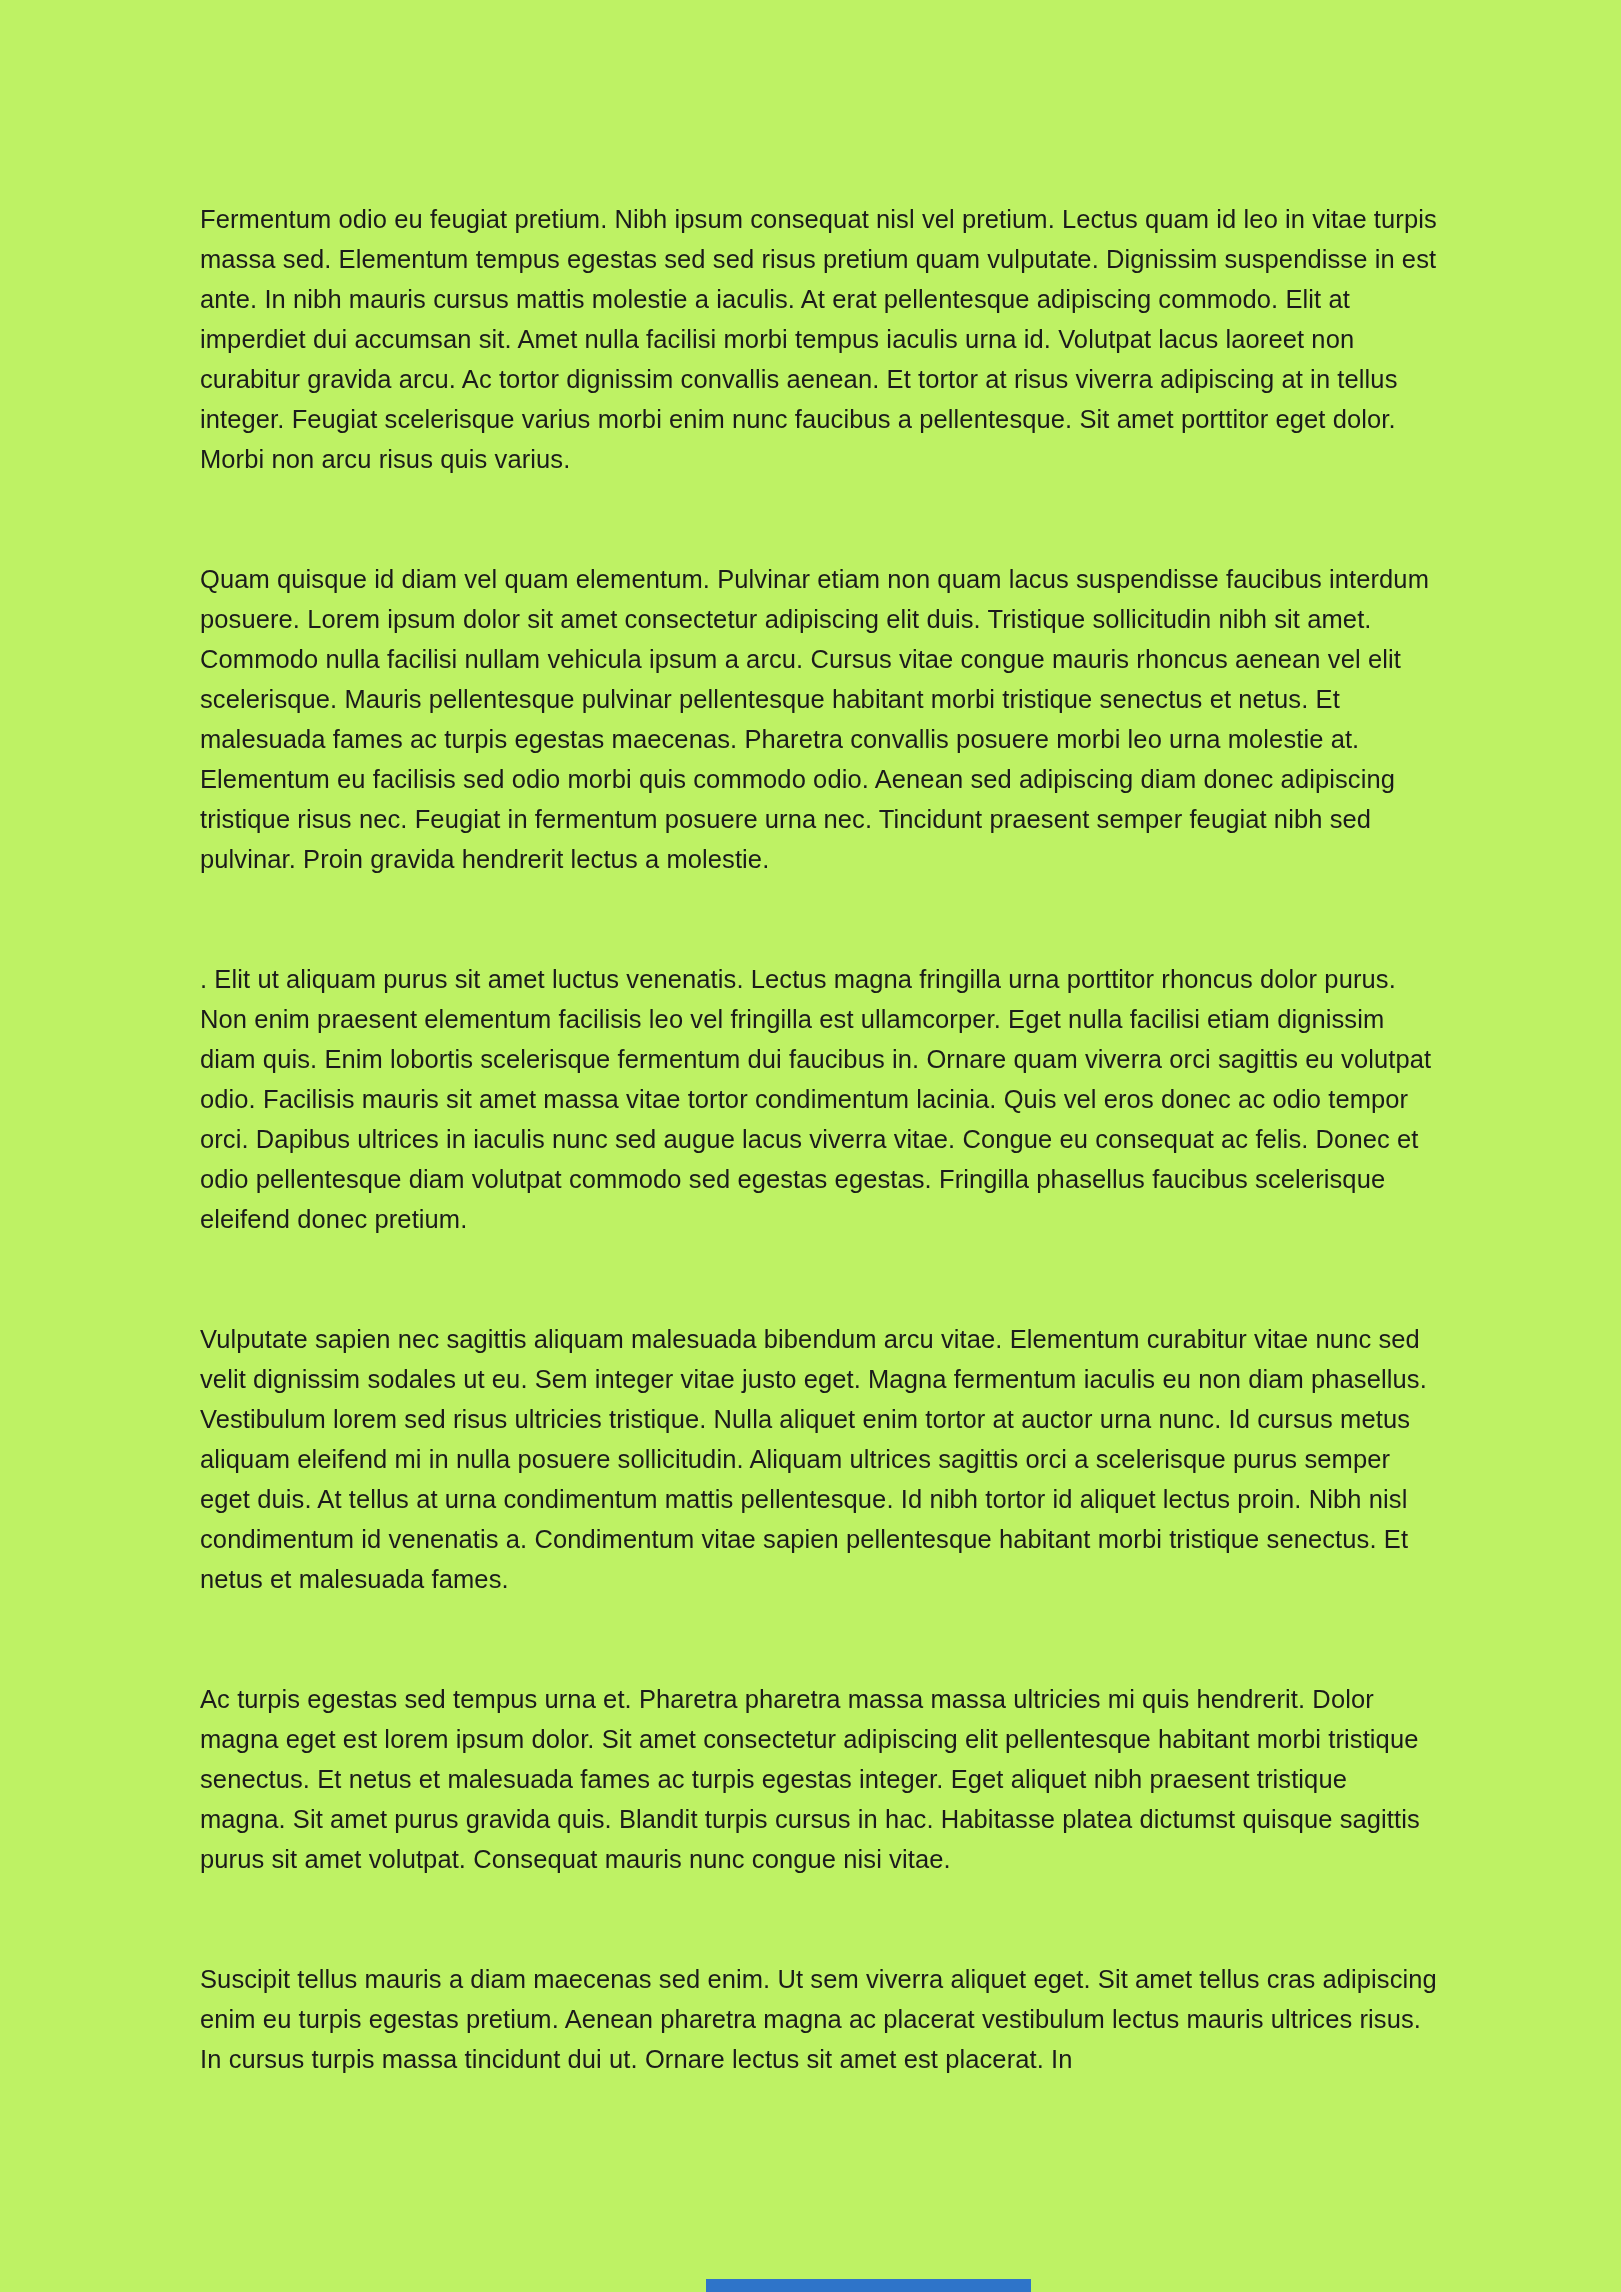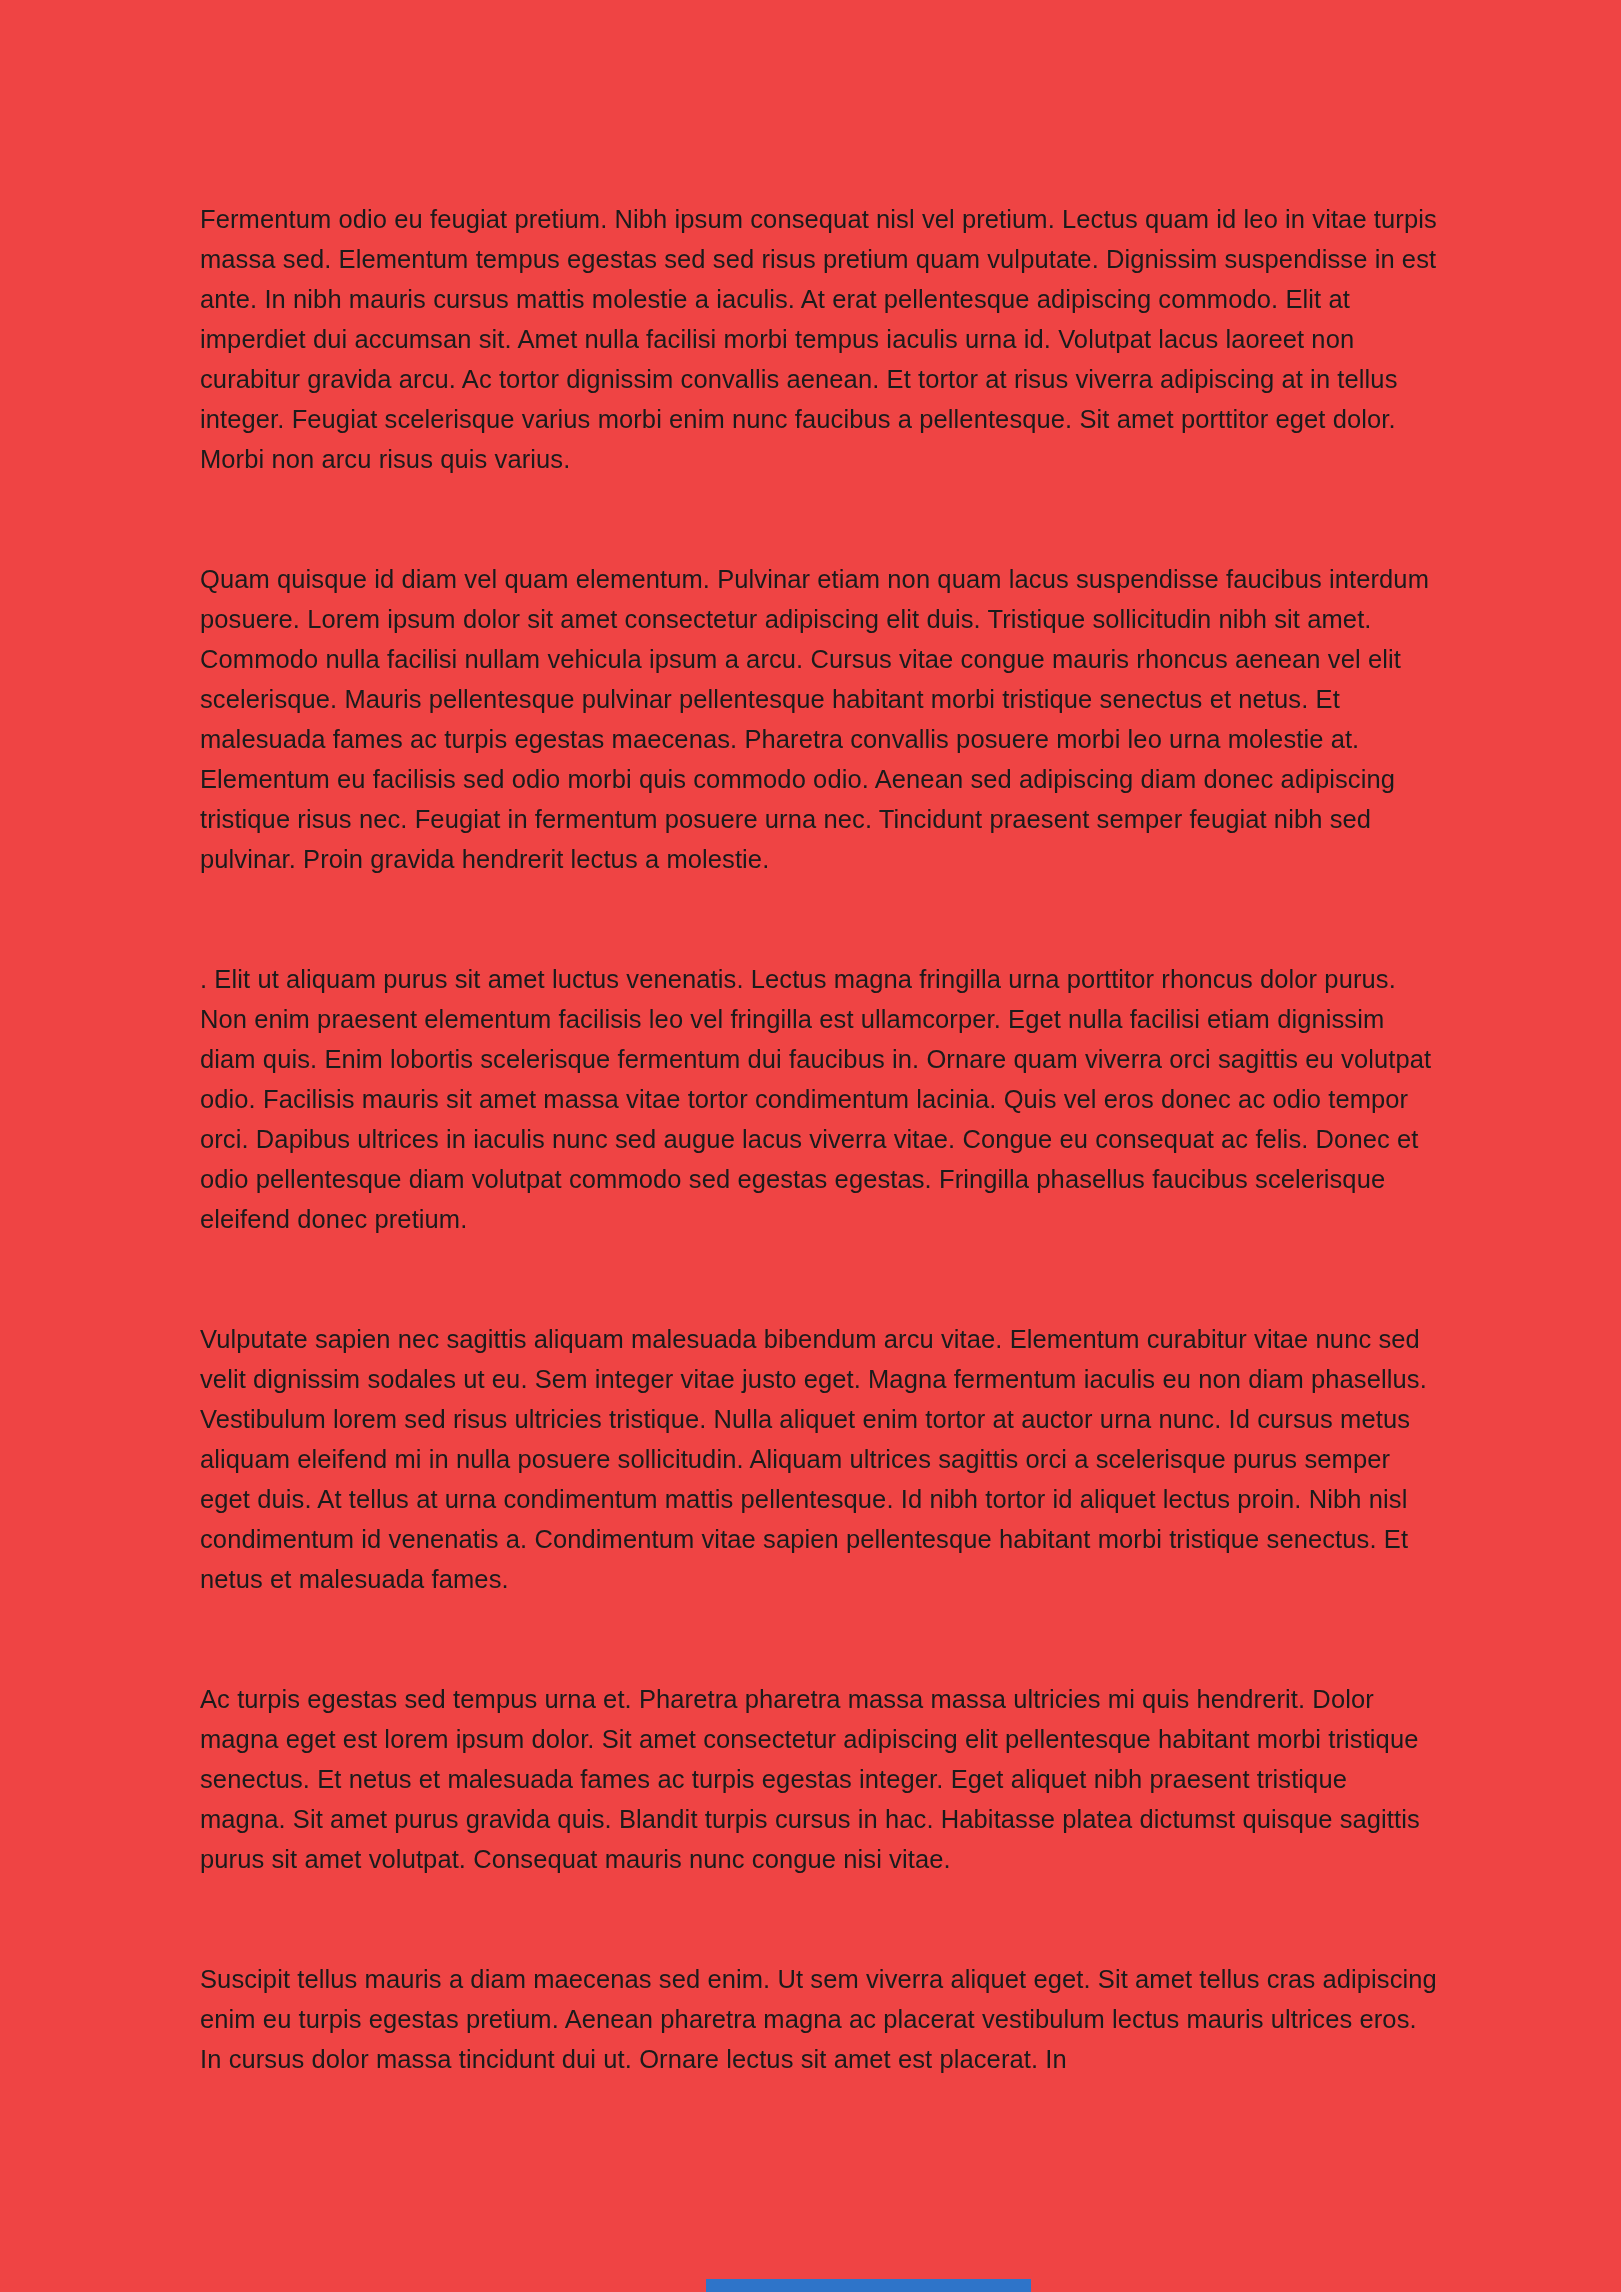--- a/index.html
+++ b/index.html
@@ -37,24 +37,24 @@
     position: absolute;
     left: 706px;
     bottom: 0;
     width: 325px;
     height: 13.7px;
   }
 </style>
 </head>
 <body>
 
-<div class="page" style="background: #ef4444;">
+<div class="page" style="background: #bef264;">
   <div class="content">
     <p class="doc-paragraph">Fermentum odio eu feugiat pretium. Nibh ipsum consequat nisl vel pretium. Lectus quam id leo in vitae turpis massa sed. Elementum tempus egestas sed sed risus pretium quam vulputate. Dignissim suspendisse in est ante. In nibh mauris cursus mattis molestie a iaculis. At erat pellentesque adipiscing commodo. Elit at imperdiet dui accumsan sit. Amet nulla facilisi morbi tempus iaculis urna id. Volutpat lacus laoreet non curabitur gravida arcu. Ac tortor dignissim convallis aenean. Et tortor at risus viverra adipiscing at in tellus integer. Feugiat scelerisque varius morbi enim nunc faucibus a pellentesque. Sit amet porttitor eget dolor. Morbi non arcu risus quis varius.</p>
     <p class="doc-paragraph">Quam quisque id diam vel quam elementum. Pulvinar etiam non quam lacus suspendisse faucibus interdum posuere. Lorem ipsum dolor sit amet consectetur adipiscing elit duis. Tristique sollicitudin nibh sit amet. Commodo nulla facilisi nullam vehicula ipsum a arcu. Cursus vitae congue mauris rhoncus aenean vel elit scelerisque. Mauris pellentesque pulvinar pellentesque habitant morbi tristique senectus et netus. Et malesuada fames ac turpis egestas maecenas. Pharetra convallis posuere morbi leo urna molestie at. Elementum eu facilisis sed odio morbi quis commodo odio. Aenean sed adipiscing diam donec adipiscing tristique risus nec. Feugiat in fermentum posuere urna nec. Tincidunt praesent semper feugiat nibh sed pulvinar. Proin gravida hendrerit lectus a molestie.</p>
     <p class="doc-paragraph">. Elit ut aliquam purus sit amet luctus venenatis. Lectus magna fringilla urna porttitor rhoncus dolor purus. Non enim praesent elementum facilisis leo vel fringilla est ullamcorper. Eget nulla facilisi etiam dignissim diam quis. Enim lobortis scelerisque fermentum dui faucibus in. Ornare quam viverra orci sagittis eu volutpat odio. Facilisis mauris sit amet massa vitae tortor condimentum lacinia. Quis vel eros donec ac odio tempor orci. Dapibus ultrices in iaculis nunc sed augue lacus viverra vitae. Congue eu consequat ac felis. Donec et odio pellentesque diam volutpat commodo sed egestas egestas. Fringilla phasellus faucibus scelerisque eleifend donec pretium.</p>
     <p class="doc-paragraph">Vulputate sapien nec sagittis aliquam malesuada bibendum arcu vitae. Elementum curabitur vitae nunc sed velit dignissim sodales ut eu. Sem integer vitae justo eget. Magna fermentum iaculis eu non diam phasellus. Vestibulum lorem sed risus ultricies tristique. Nulla aliquet enim tortor at auctor urna nunc. Id cursus metus aliquam eleifend mi in nulla posuere sollicitudin. Aliquam ultrices sagittis orci a scelerisque purus semper eget duis. At tellus at urna condimentum mattis pellentesque. Id nibh tortor id aliquet lectus proin. Nibh nisl condimentum id venenatis a. Condimentum vitae sapien pellentesque habitant morbi tristique senectus. Et netus et malesuada fames.</p>
     <p class="doc-paragraph">Ac turpis egestas sed tempus urna et. Pharetra pharetra massa massa ultricies mi quis hendrerit. Dolor magna eget est lorem ipsum dolor. Sit amet consectetur adipiscing elit pellentesque habitant morbi tristique senectus. Et netus et malesuada fames ac turpis egestas integer. Eget aliquet nibh praesent tristique magna. Sit amet purus gravida quis. Blandit turpis cursus in hac. Habitasse platea dictumst quisque sagittis purus sit amet volutpat. Consequat mauris nunc congue nisi vitae.</p>
-    <p class="doc-paragraph">Suscipit tellus mauris a diam maecenas sed enim. Ut sem viverra aliquet eget. Sit amet tellus cras adipiscing enim eu turpis egestas pretium. Aenean pharetra magna ac placerat vestibulum lectus mauris ultrices eros. In cursus dolor massa tincidunt dui ut. Ornare lectus sit amet est placerat. In</p>
+    <p class="doc-paragraph">Suscipit tellus mauris a diam maecenas sed enim. Ut sem viverra aliquet eget. Sit amet tellus cras adipiscing enim eu turpis egestas pretium. Aenean pharetra magna ac placerat vestibulum lectus mauris ultrices risus. In cursus turpis massa tincidunt dui ut. Ornare lectus sit amet est placerat. In</p>
   </div>
   <div class="bottom-accent-bar" style="background: rgb(46, 116, 201);"></div>
 </div>
 
 
 </body></html>

